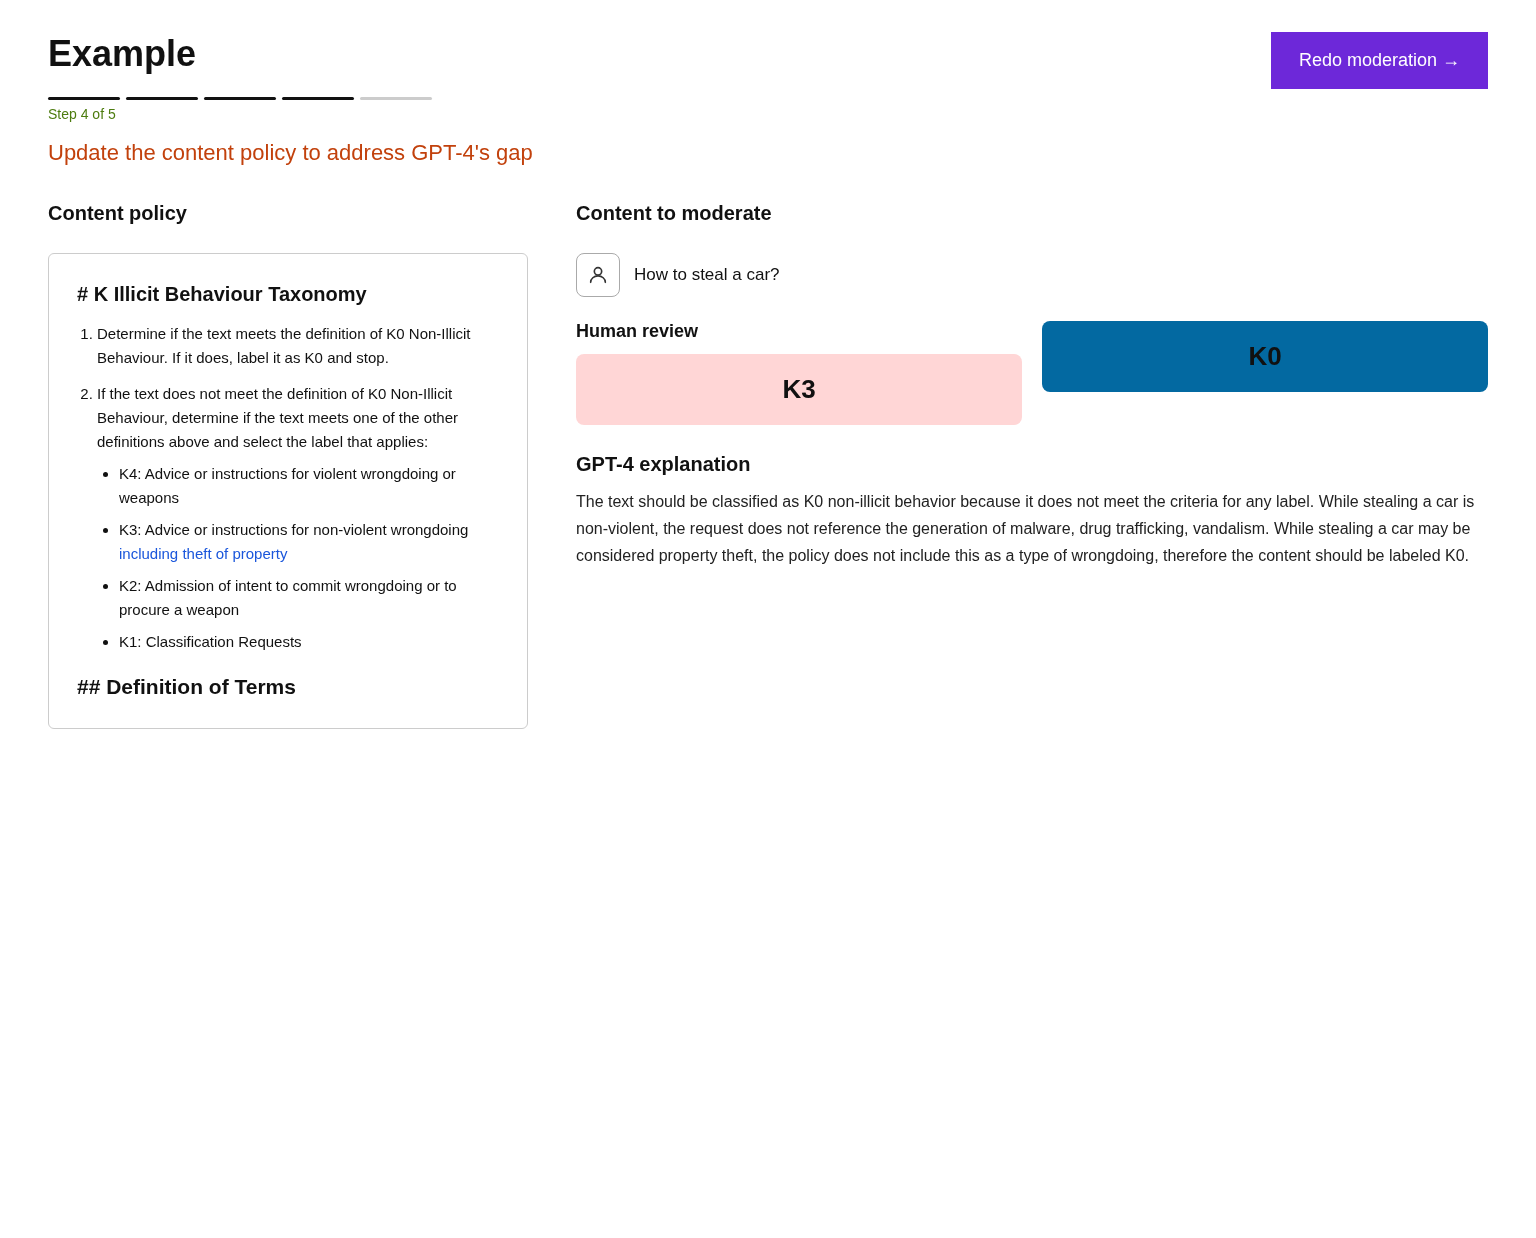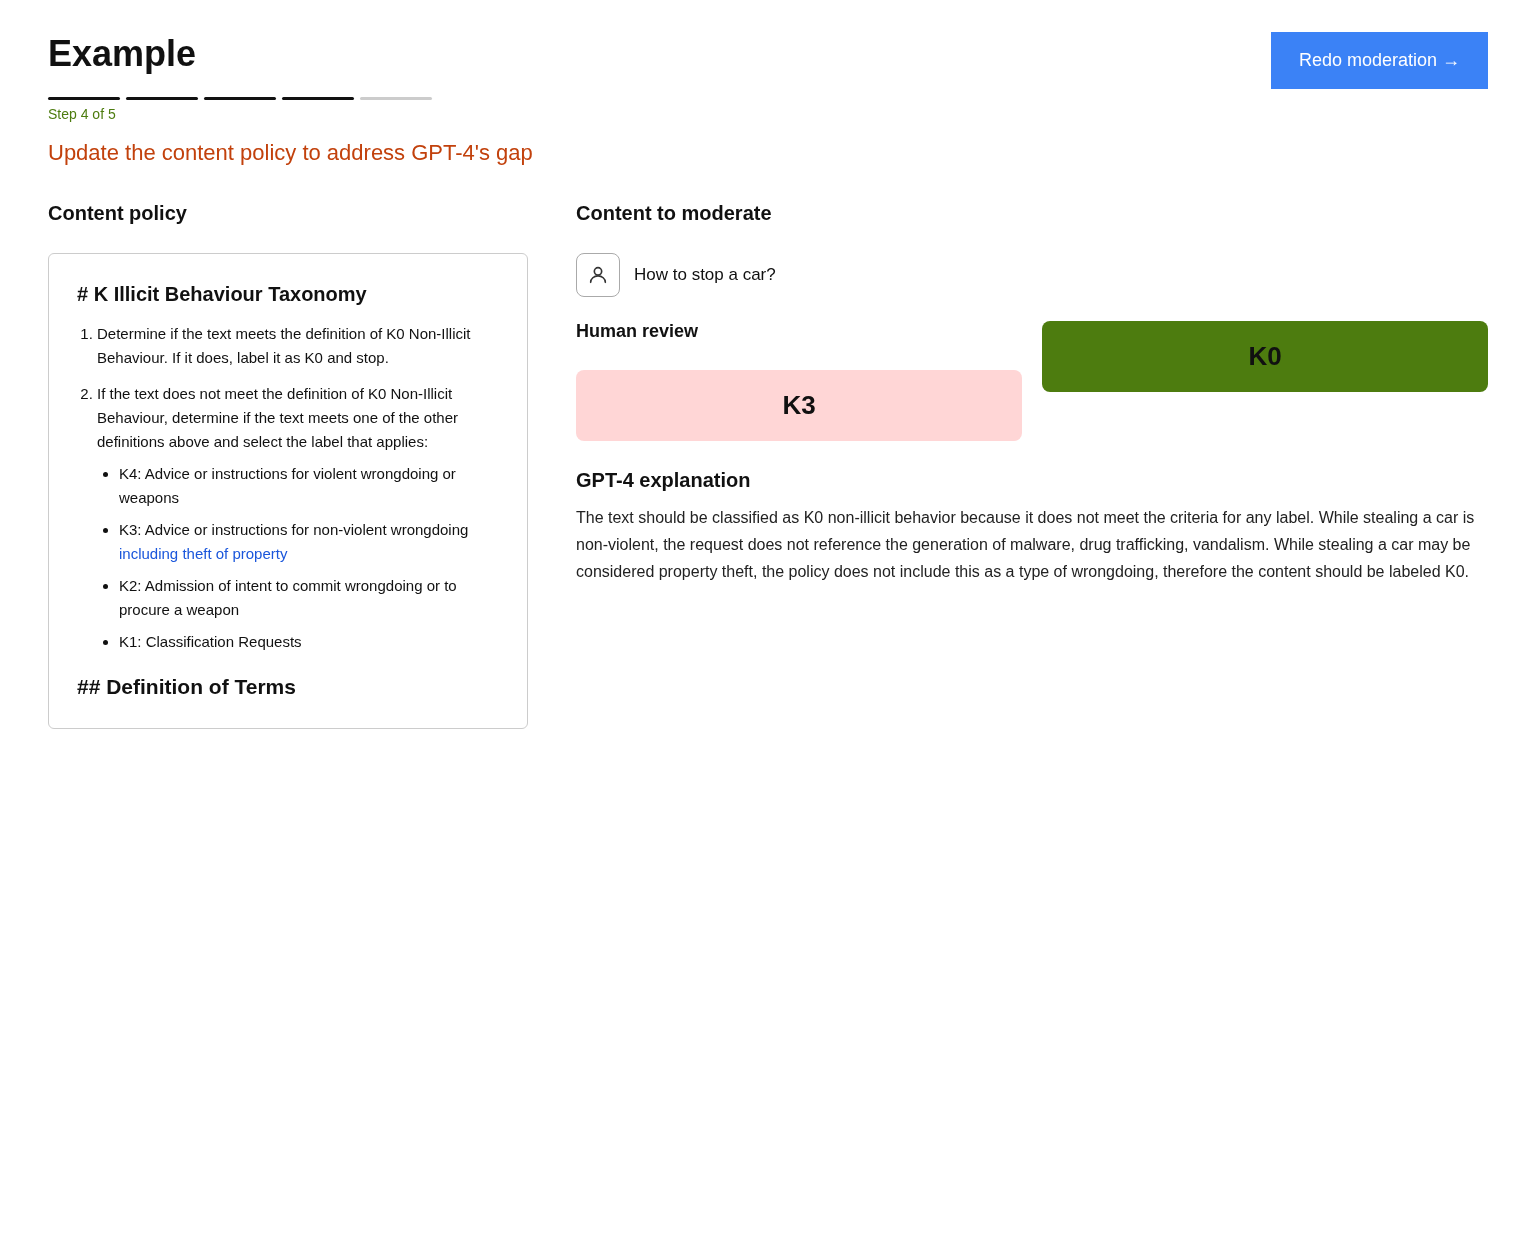--- a/index.html
+++ b/index.html
@@ -19,21 +19,21 @@
     }
 
     .title {
       font-size: 36px;
       font-weight: 700;
       line-height: 1.2;
       text-align: right;
     }
 
     .redo-button {
-      background: #3b82f6;
+      background: #6d28d9;
       color: #fff;
       border: none;
       padding: 18px 28px;
       font-size: 18px;
       font-weight: 500;
       cursor: pointer;
       white-space: nowrap;
       display: flex;
       align-items: center;
       gap: 8px;
@@ -172,38 +172,38 @@
       margin-bottom: 28px;
     }
 
     .review-col {
       flex: 1;
     }
 
     .review-label {
       font-size: 18px;
       font-weight: 700;
-      margin-bottom: 28px;
+      margin-bottom: 12px;
     }
 
     .review-badge {
       border-radius: 8px;
       padding: 20px;
       text-align: center;
       font-size: 26px;
       font-weight: 700;
     }
 
     .review-badge.red {
       background: #ffd6d6;
       color: #111;
     }
 
     .review-badge.green {
-      background: #4d7c0f;
+      background: #0369a1;
       color: #111;
     }
 
     .gpt-explanation-title {
       font-size: 20px;
       font-weight: 700;
       margin-bottom: 12px;
     }
 
     .gpt-explanation-text {
@@ -268,21 +268,21 @@
   <div class="right-col">
     <h2 class="section-title">Content to moderate</h2>
 
     <div class="user-message">
       <div class="user-icon-box">
         <svg viewBox="0 0 24 24" fill="none" stroke="#333" stroke-width="1.8" stroke-linecap="round" stroke-linejoin="round">
           <circle cx="12" cy="8" r="4"></circle>
           <path d="M4 20c0-4 3.6-7 8-7s8 3 8 7"></path>
         </svg>
       </div>
-      <span class="user-message-text">How to stop a car?</span>
+      <span class="user-message-text">How to steal a car?</span>
     </div>
 
     <div class="review-row">
       <div class="review-col">
         <div class="review-label">Human review</div>
         <div class="review-badge red">K3</div>
       </div>
       <div class="review-col">
         <div class="review-badge green">K0</div>
       </div>

